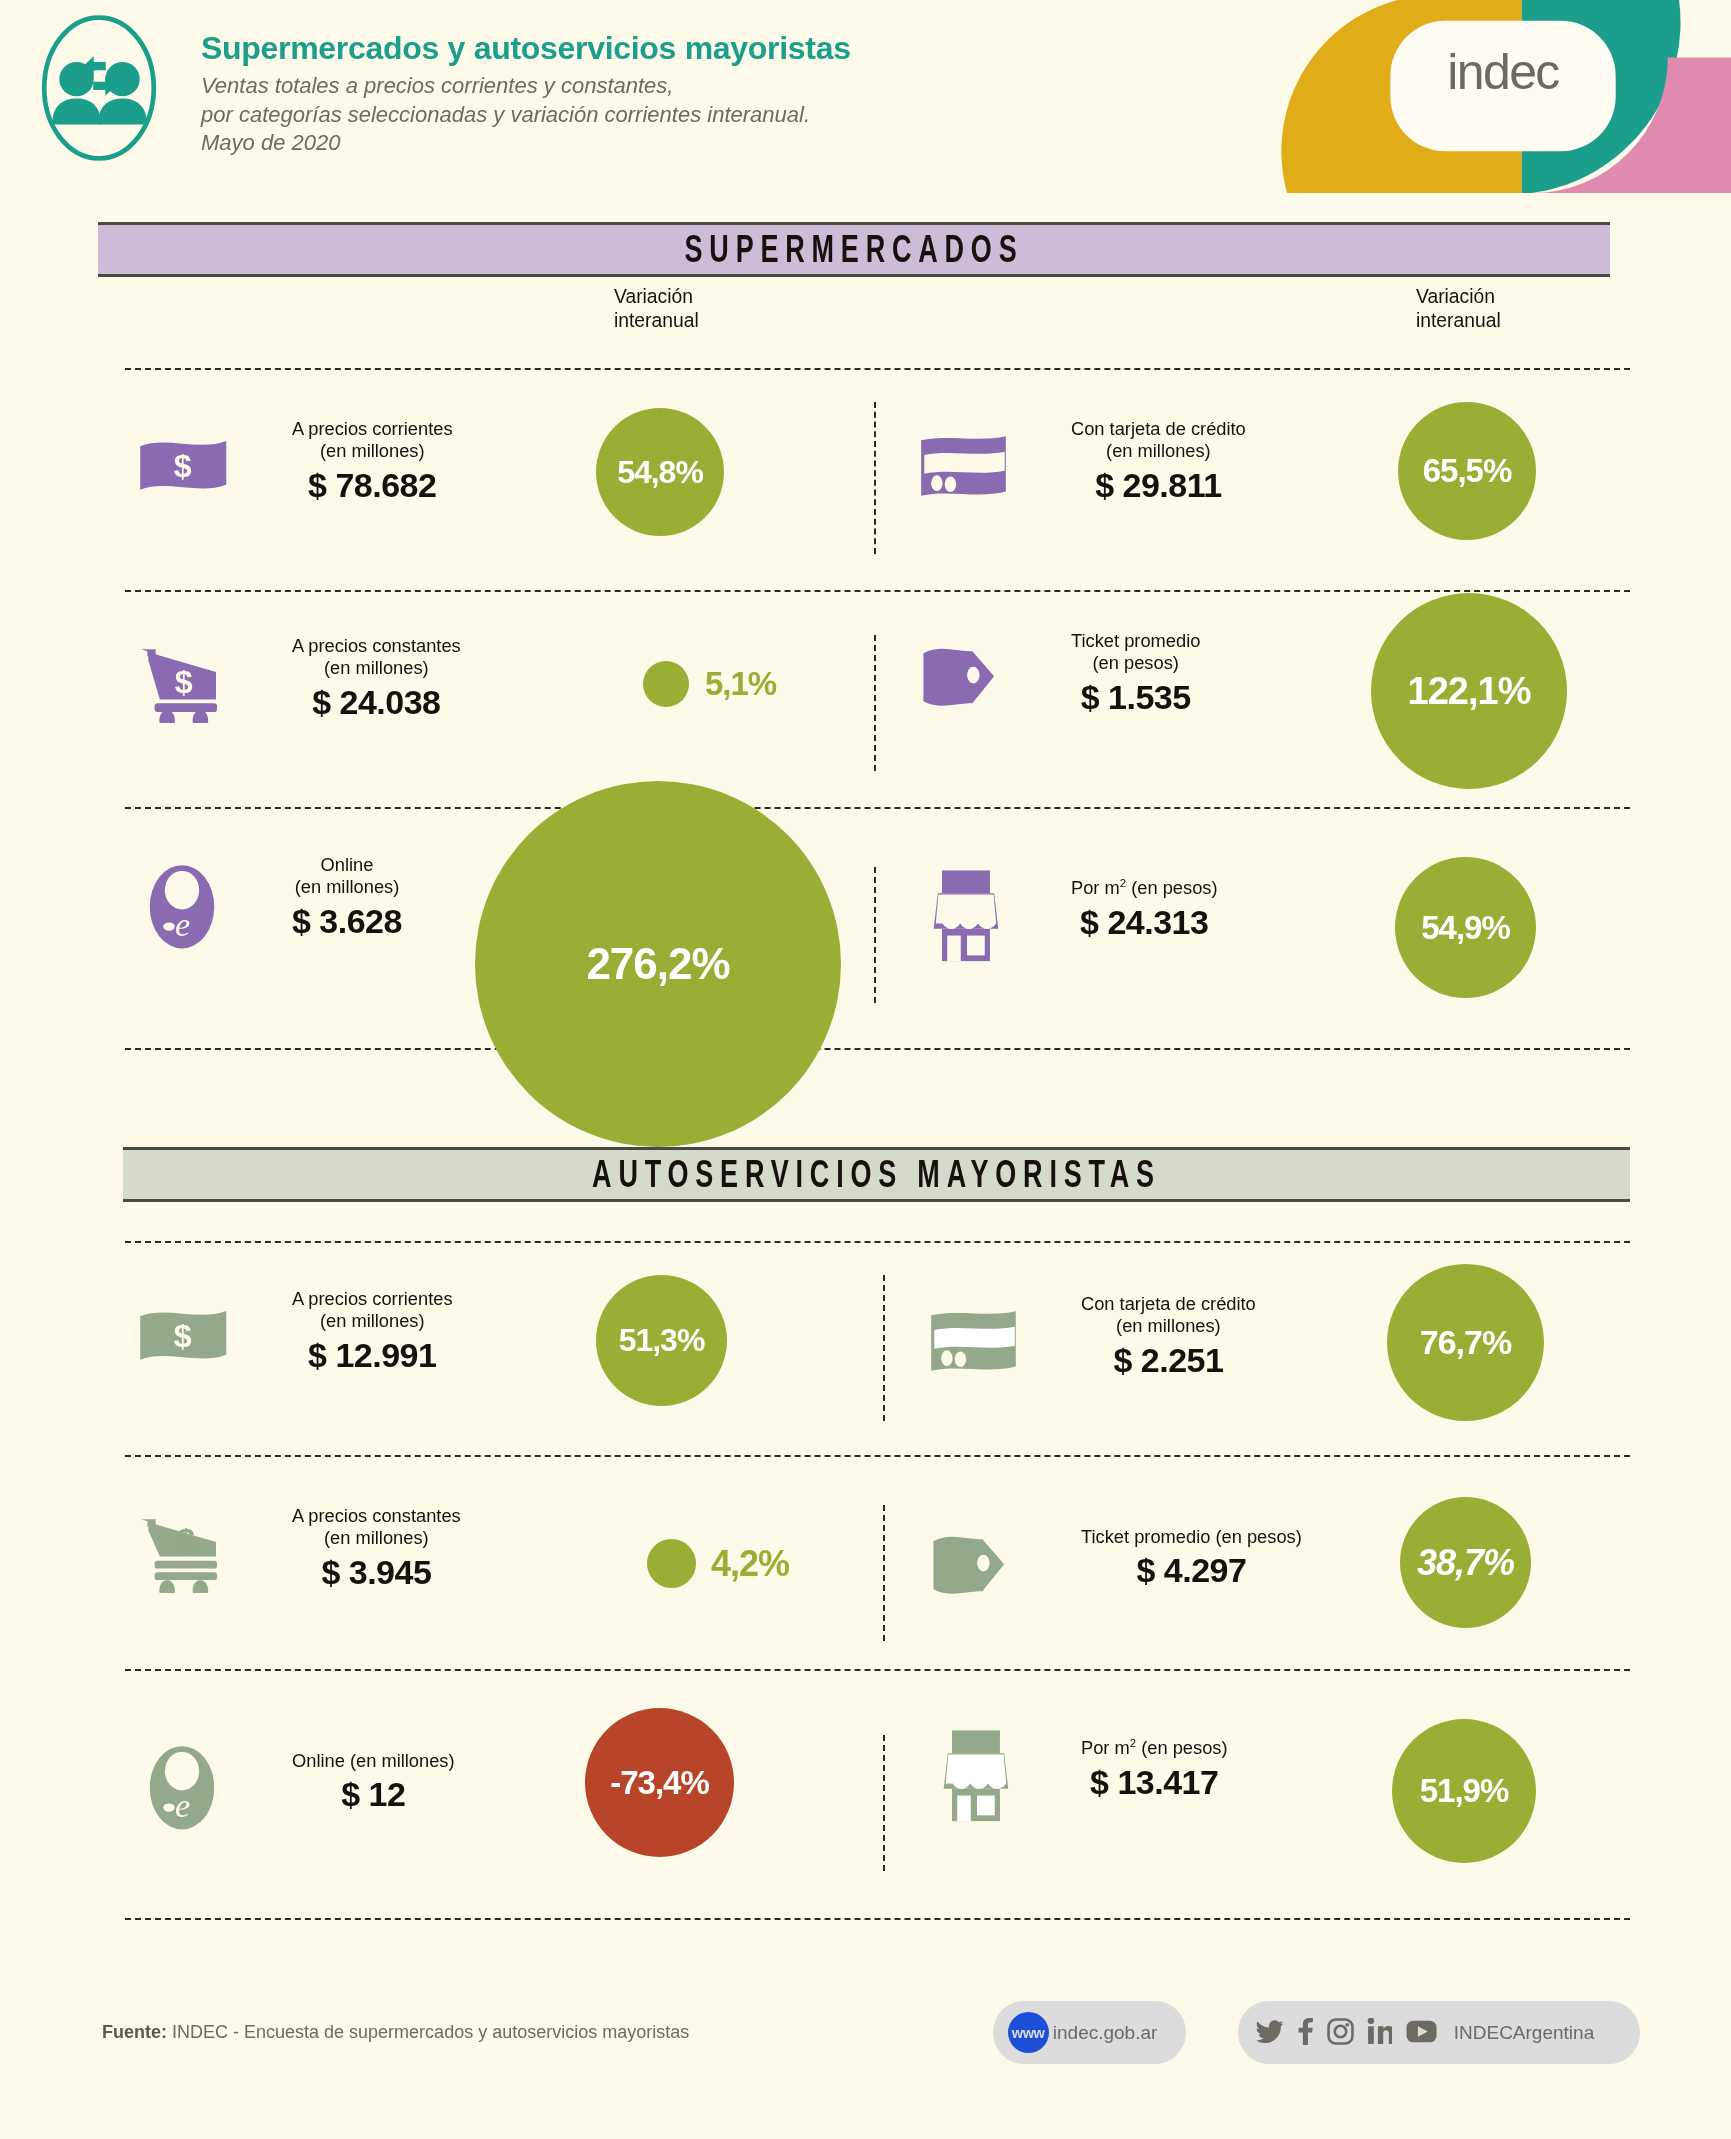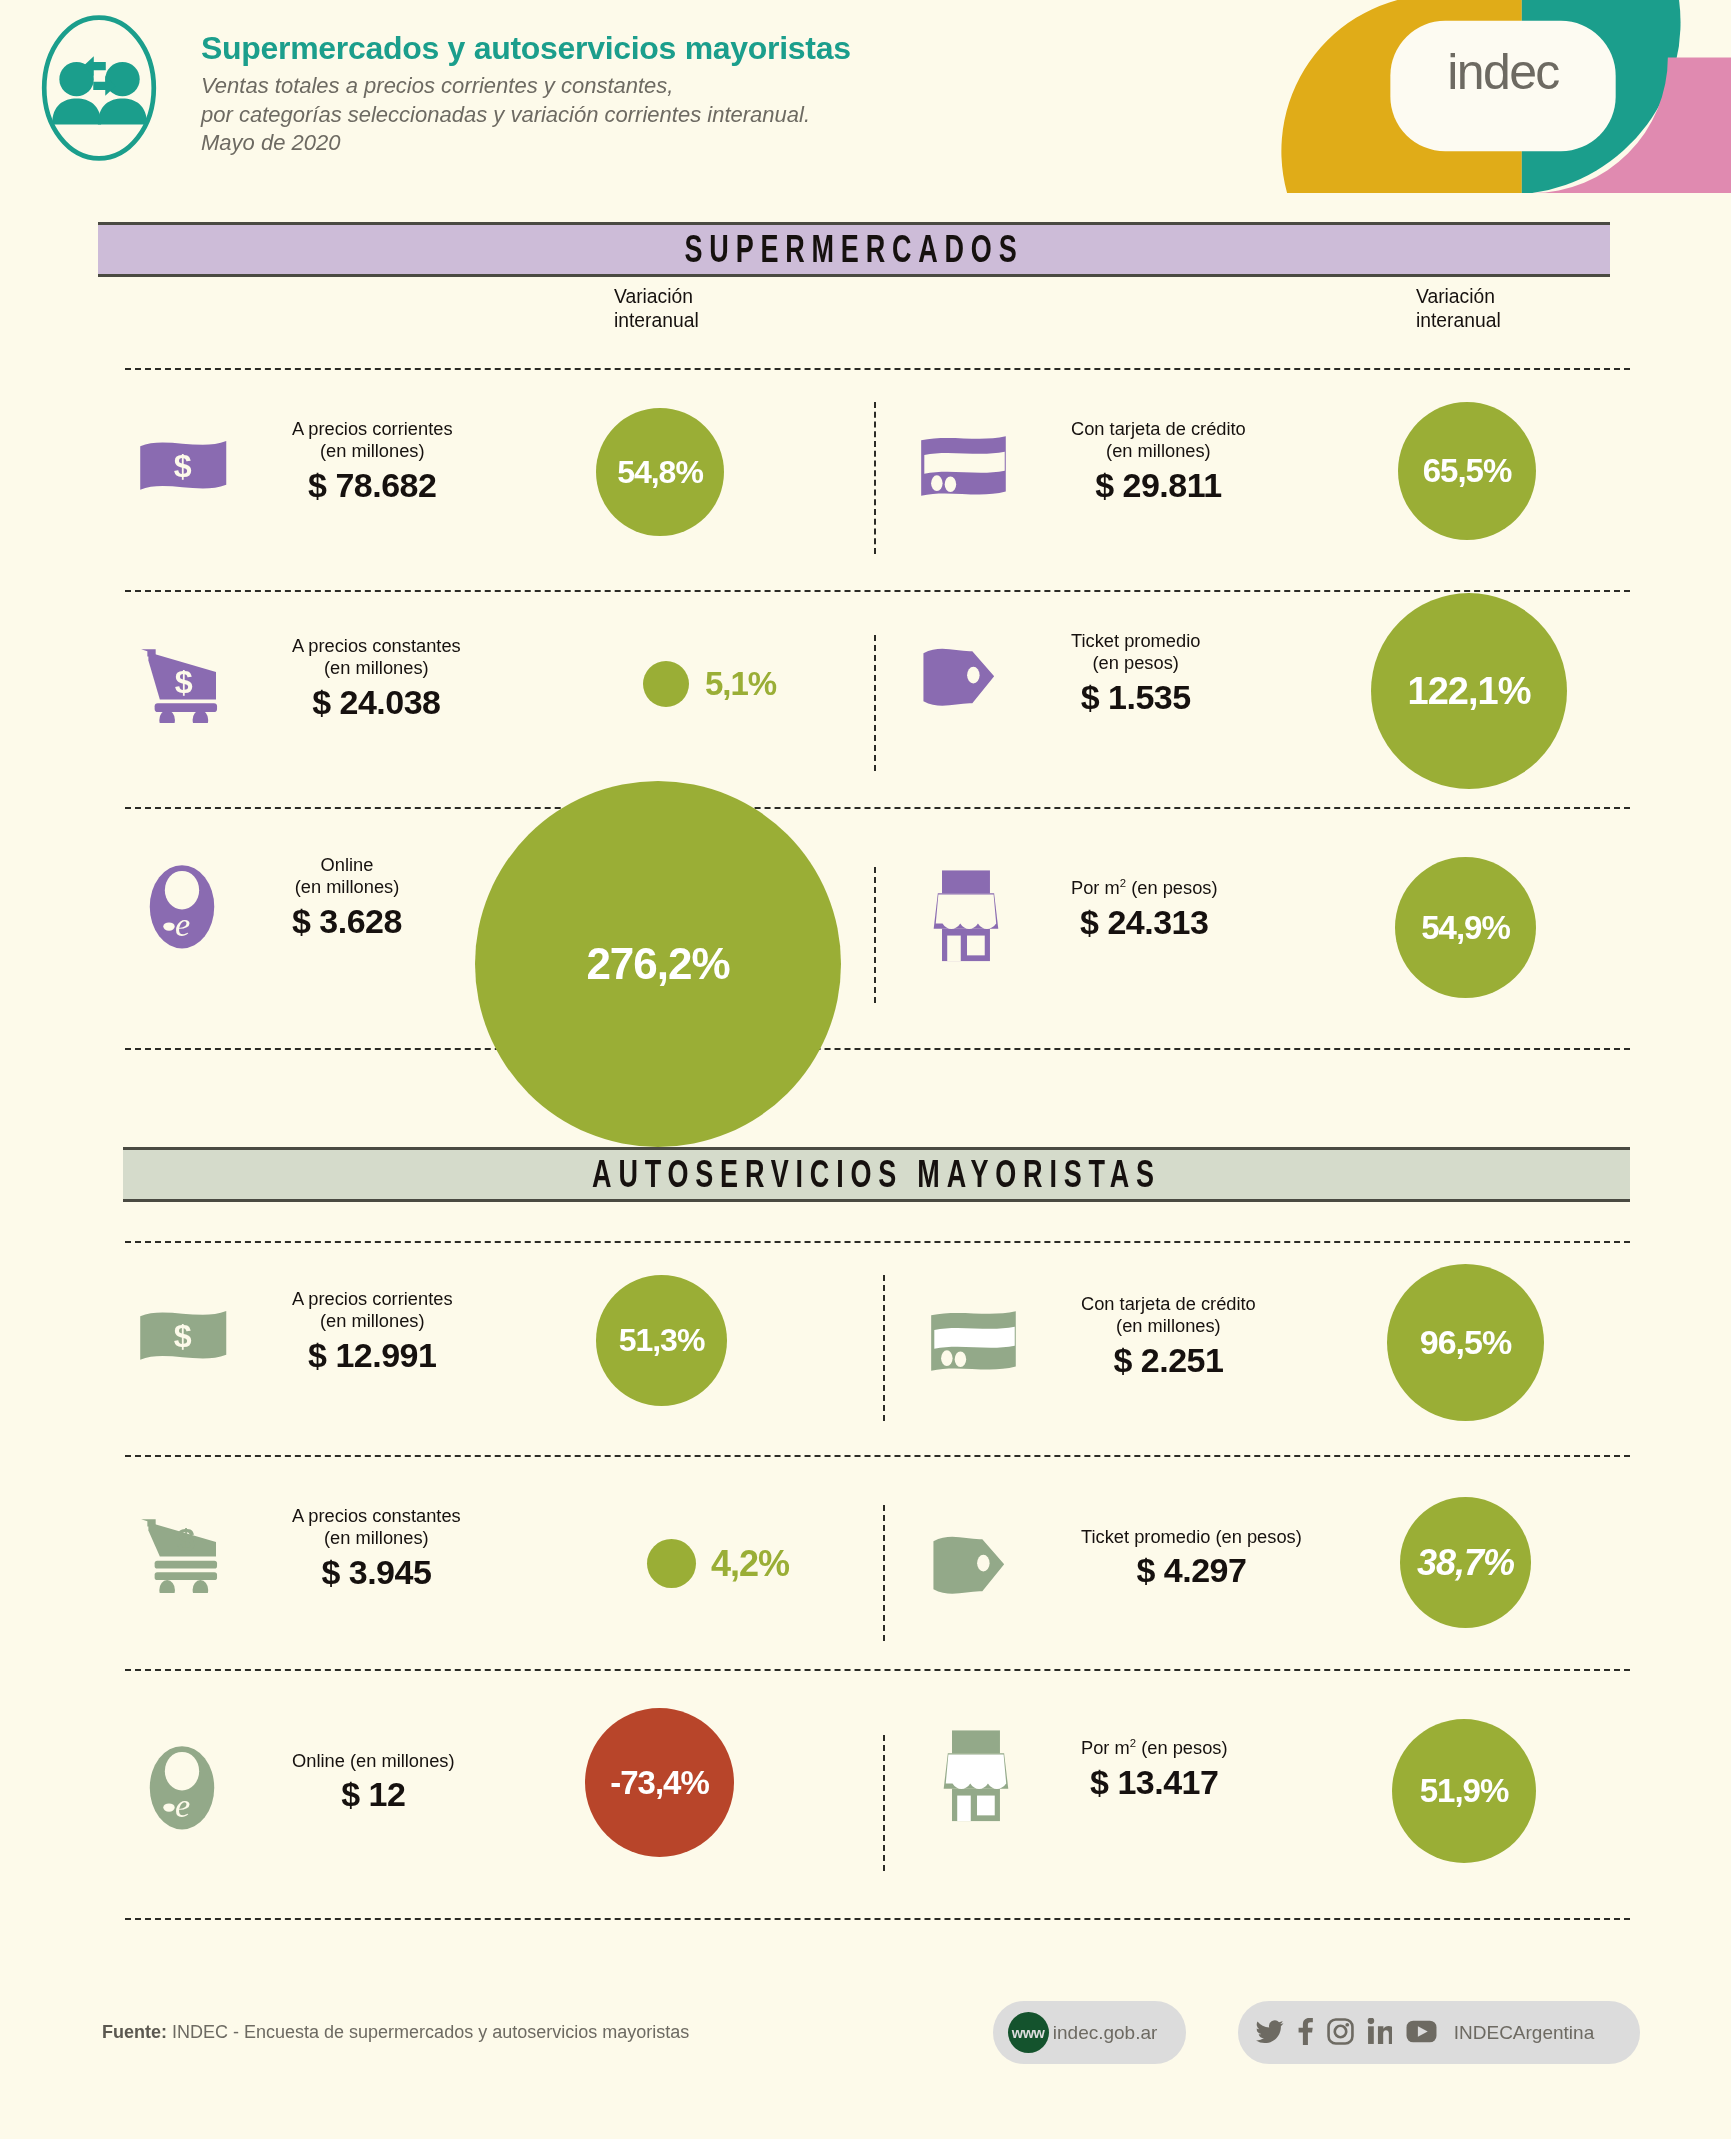--- a/index.html
+++ b/index.html
@@ -304,21 +304,21 @@
         <ellipse cx="64" cy="98" rx="11" ry="15" fill="#fdfaea"></ellipse>
       </svg>
     </div>
     <div class="txt" style="left:154px; top:0px;">
       <div class="lbl">Con tarjeta de crédito</div>
       <div class="lbl">(en millones)</div>
       <div class="val">$ 2.251</div>
     </div>
   </div>
   <div class="bubble" style="left:1387px; top:1264px; width:157px; height:157px; font-size:34px; background:#9aae36;">
-    <span>96,5%</span>
+    <span>76,7%</span>
   </div>
 
   <div class="cell" style="left:138px; top:1505px; width:705px; height:94px;">
     <div class="icon" style="left:0px; top:10.4px;">
       <svg width="91" height="78" viewBox="0 0 175 150">
         <g fill="#93a989">
           <path d="M6,8 L34,8 L34,22 L18,22 L18,12 Z"></path>
           <path d="M20,14 L150,52 L150,80 L42,80 L20,30 Z"></path>
           <rect x="32" y="88" width="120" height="15" rx="5"></rect>
           <rect x="32" y="110" width="120" height="15" rx="5"></rect>
@@ -394,21 +394,21 @@
   <div class="bubble" style="left:1392px; top:1719px; width:144px; height:144px; font-size:33px; background:#9aae36;">
     <span>51,9%</span>
   </div>
 
   <div class="foot-src">
     <b>Fuente:</b>
     <span>INDEC - Encuesta de supermercados y autoservicios mayoristas</span>
   </div>
 
   <div class="pill" style="left:993px; top:2001px; width:193px; padding-left:14.6px;">
-    <span style="display:inline-flex;align-items:center;justify-content:center;width:41px;height:41px;border-radius:50%;background:#14532d;color:#dcdcdc;font-size:14.6px;font-weight:bold;letter-spacing:-0.5px;">
+    <span style="display:inline-flex;align-items:center;justify-content:center;width:41px;height:41px;border-radius:50%;background:#1d4ed8;color:#dcdcdc;font-size:14.6px;font-weight:bold;letter-spacing:-0.5px;">
       www
     </span>
     <span class="ptxt" style="margin-left:4.2px;">indec.gob.ar</span>
   </div>
 
   <div class="pill" style="left:1238px; top:2001px; width:402px; padding-left:18px; gap:13.6px;">
     <span>
       <svg width="28" height="24" viewBox="0 0 54 46">
           <path d="M53,6 a22,22 0 0 1-6.3,1.7 A11,11 0 0 0 51.5,1.7 a22,22 0 0 1-7,2.7 A11,11 0 0 0 25.5,14.4 a31,31 0 0 1-22.6-11.5 A11,11 0 0 0 6.3,17.6 a11,11 0 0 1-5-1.4 a11,11 0 0 0 8.8,10.8 a11,11 0 0 1-5,0.2 a11,11 0 0 0 10.3,7.6 A22,22 0 0 1,0 39.5 a31,31 0 0 0 16.8,4.9 c20.2,0 31.2-16.7 31.2-31.2 v-1.4 A22,22 0 0 0 53,6 z" fill="#6d6a62"></path>
         </svg>

